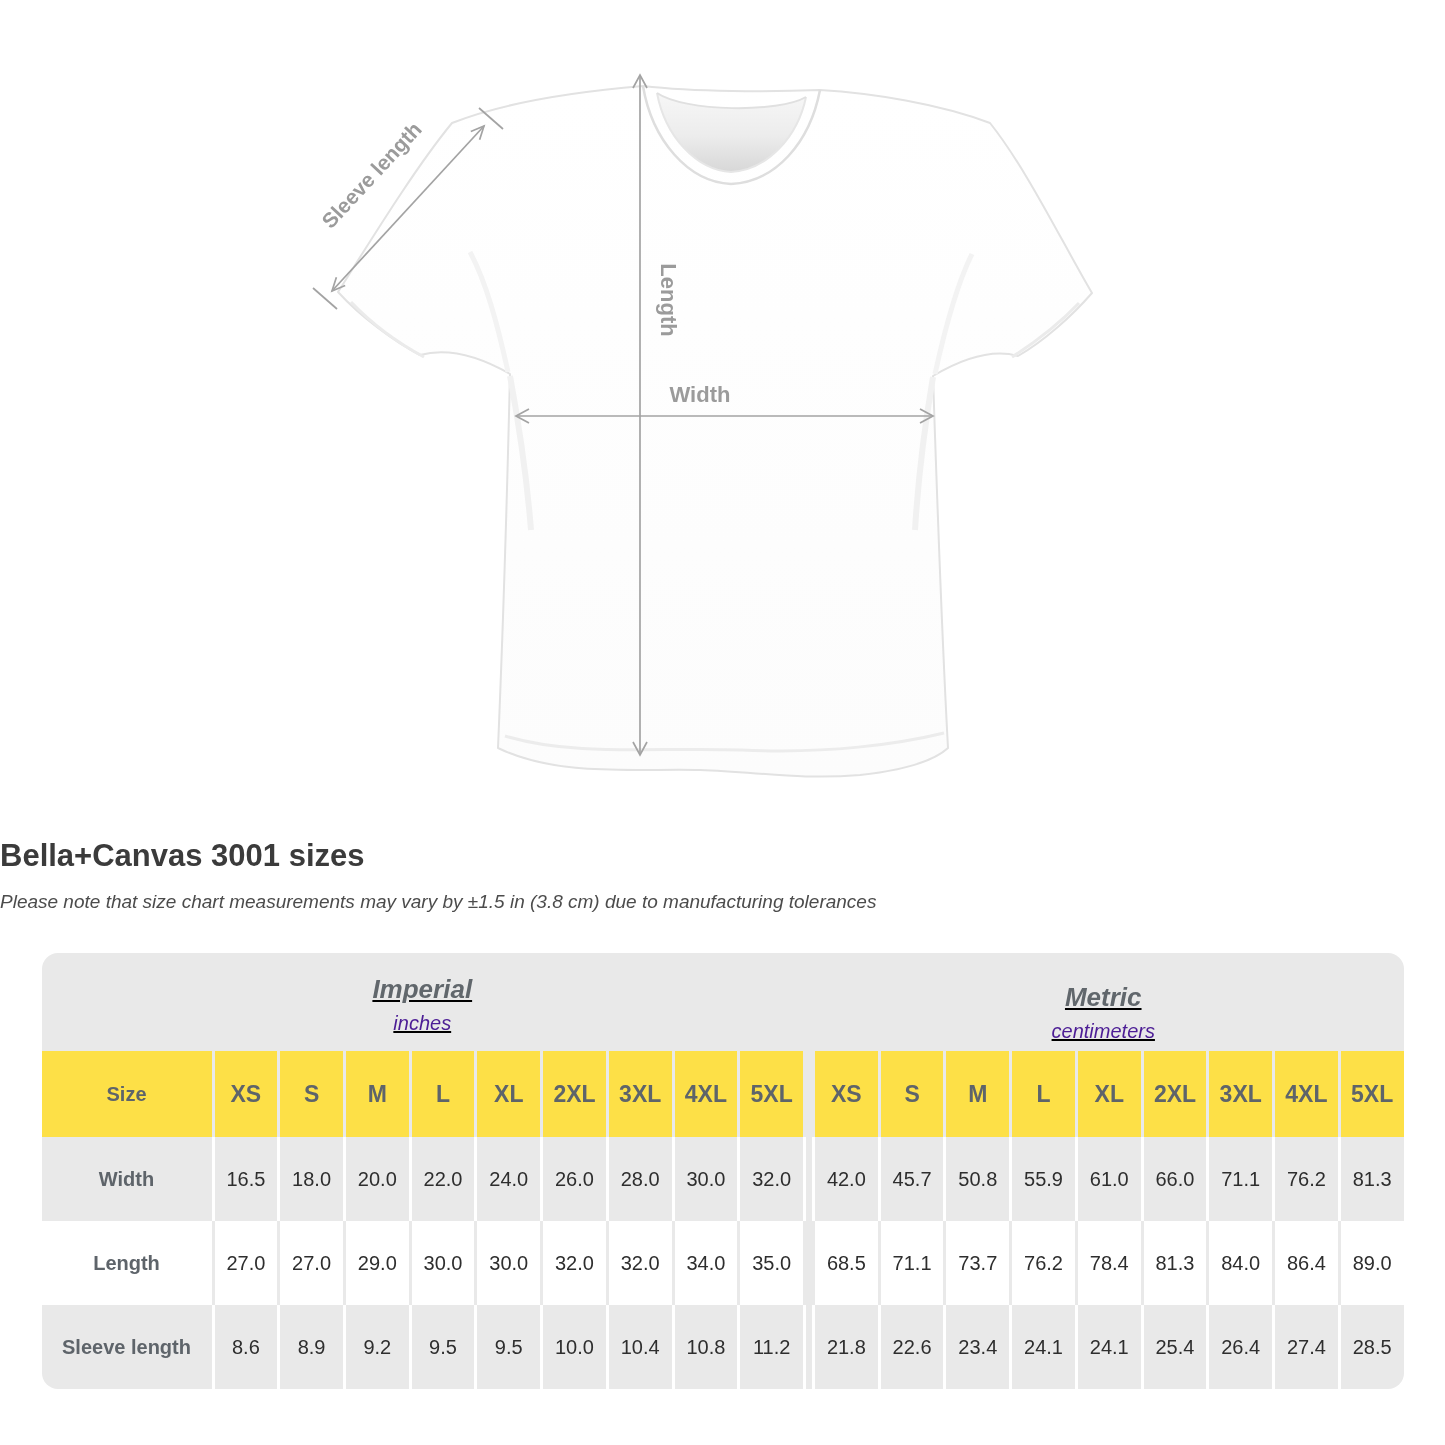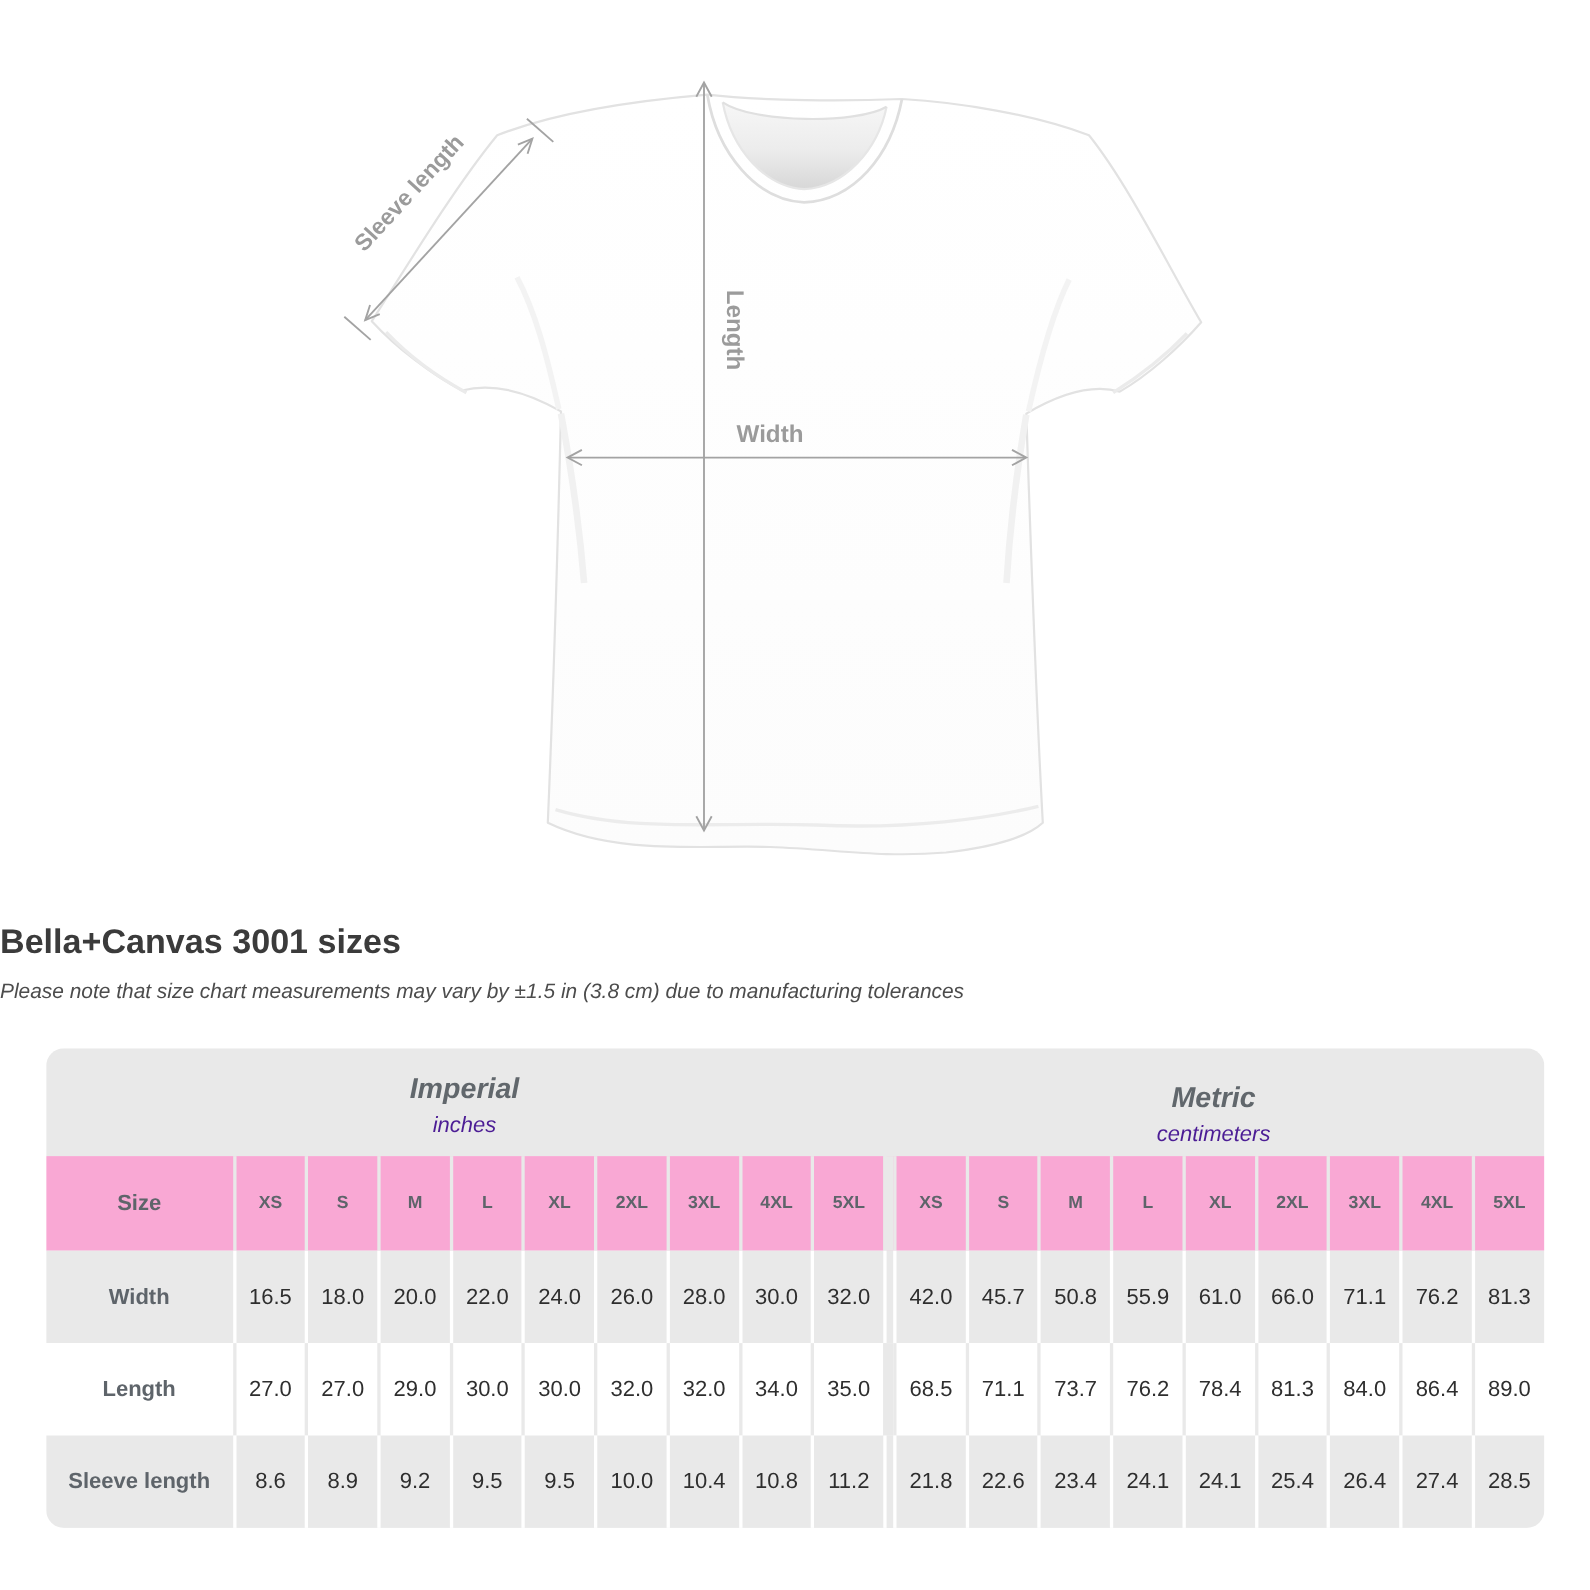--- a/index.html
+++ b/index.html
@@ -12,29 +12,29 @@
   svg.diagram text{font-family:"Liberation Sans",sans-serif;font-weight:bold;fill:#9b9b9b;}
 
   
   h1.title{margin:20px 0 0;text-align:left;font-size:31px;line-height:36px;color:#3b3b3b;font-weight:bold;}
   p.note{margin:16px 0 0;text-align:left;font-style:italic;font-size:19px;line-height:23px;color:#4c4c4c;}
 
   
   .size-table{margin:40px auto 0;width:1362px;border-radius:16px;overflow:hidden;}
   .trow{display:grid;grid-template-columns:170px repeat(9,1fr) 9px repeat(9,1fr);}
   .band{background:#e9e9e9;height:98px;}
-  .band-group{display:flex;flex-direction:column;align-items:center;justify-content:center;gap:7px;padding-top:4px;}
+  .band-group{display:flex;flex-direction:column;align-items:center;justify-content:center;gap:7px;padding-top:4px;text-decoration:underline;}
   .band-group.imp{grid-column:1/11;}
   .band-group.met{grid-column:11/21;margin-top:16px;}
   .band-title{font-size:26px;font-weight:bold;font-style:italic;color:#61676c;}
   .band-unit{font-size:20px;font-style:italic;color:#4c1d95;}
 
   .cell{display:flex;align-items:center;justify-content:center;font-size:20px;color:#2e2e2e;box-sizing:border-box;}
-  .row-size{height:86px;background:#f9a8d4;}
-  .row-size .cell{font-weight:bold;color:#5e646a;font-size:16px;}
+  .row-size{height:86px;background:#fde047;}
+  .row-size .cell{font-weight:bold;color:#5e646a;font-size:23px;}
   .row-data{height:84px;}
   .row-data.gray{background:#e9e9e9;}
   .row-data.white{background:#ffffff;}
   .cell.label{font-weight:bold;color:#5e646a;font-size:20px;}
   .cell.spacer{background:#e9e9e9;}
 
   
   .row-size .cell + .cell,
   .row-data.white .cell + .cell{border-left:3px solid #e9e9e9;}
   .row-data.gray .cell + .cell{border-left:3px solid #ffffff;}

